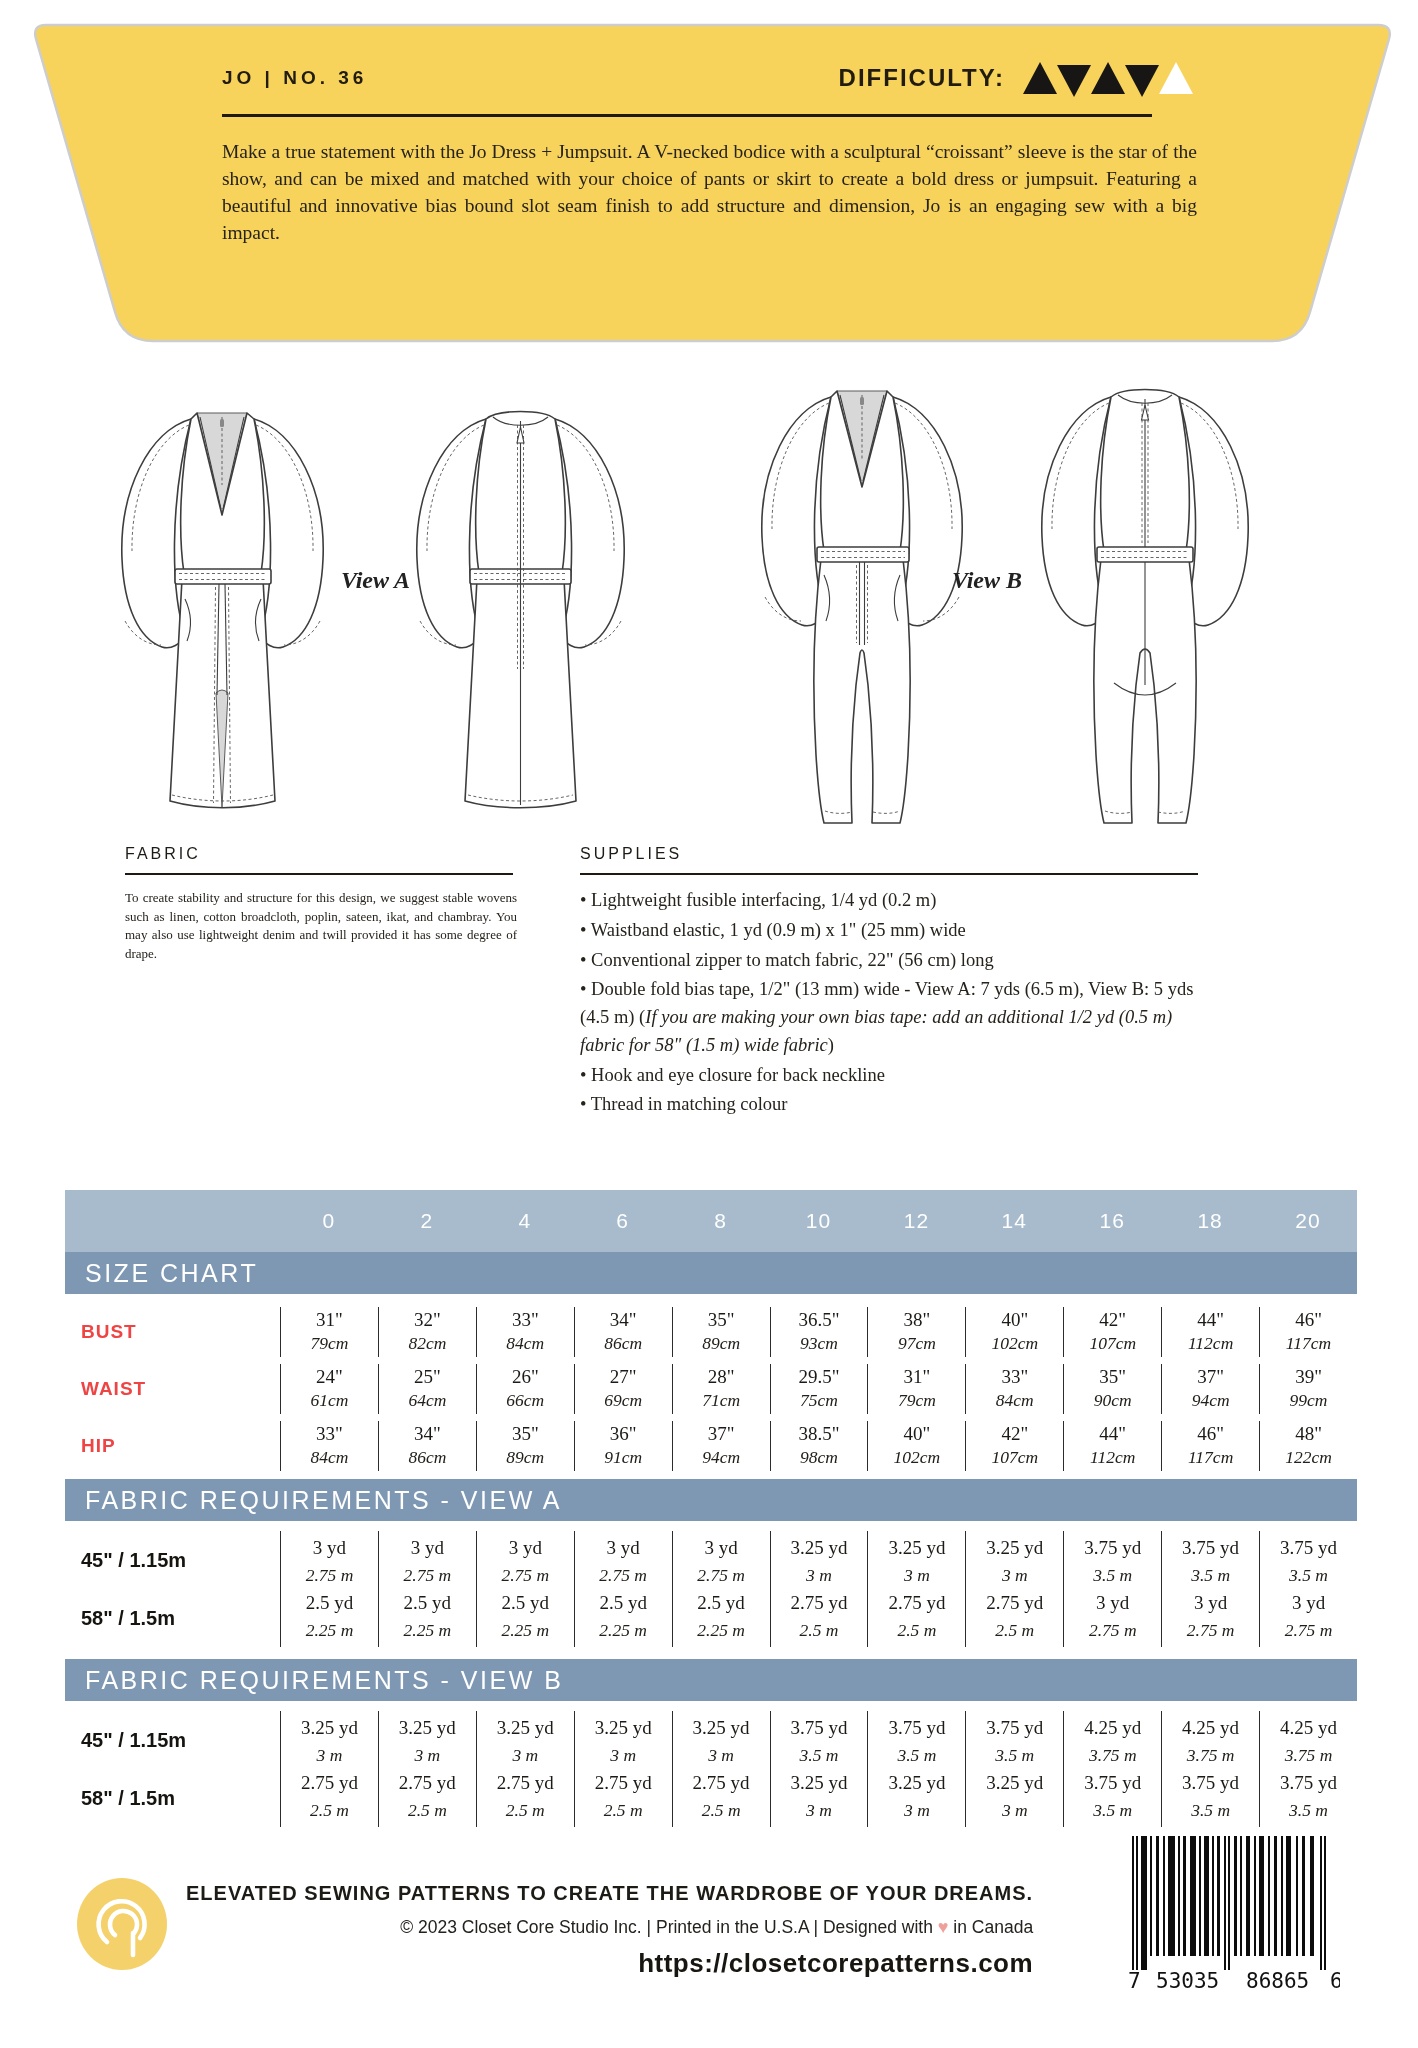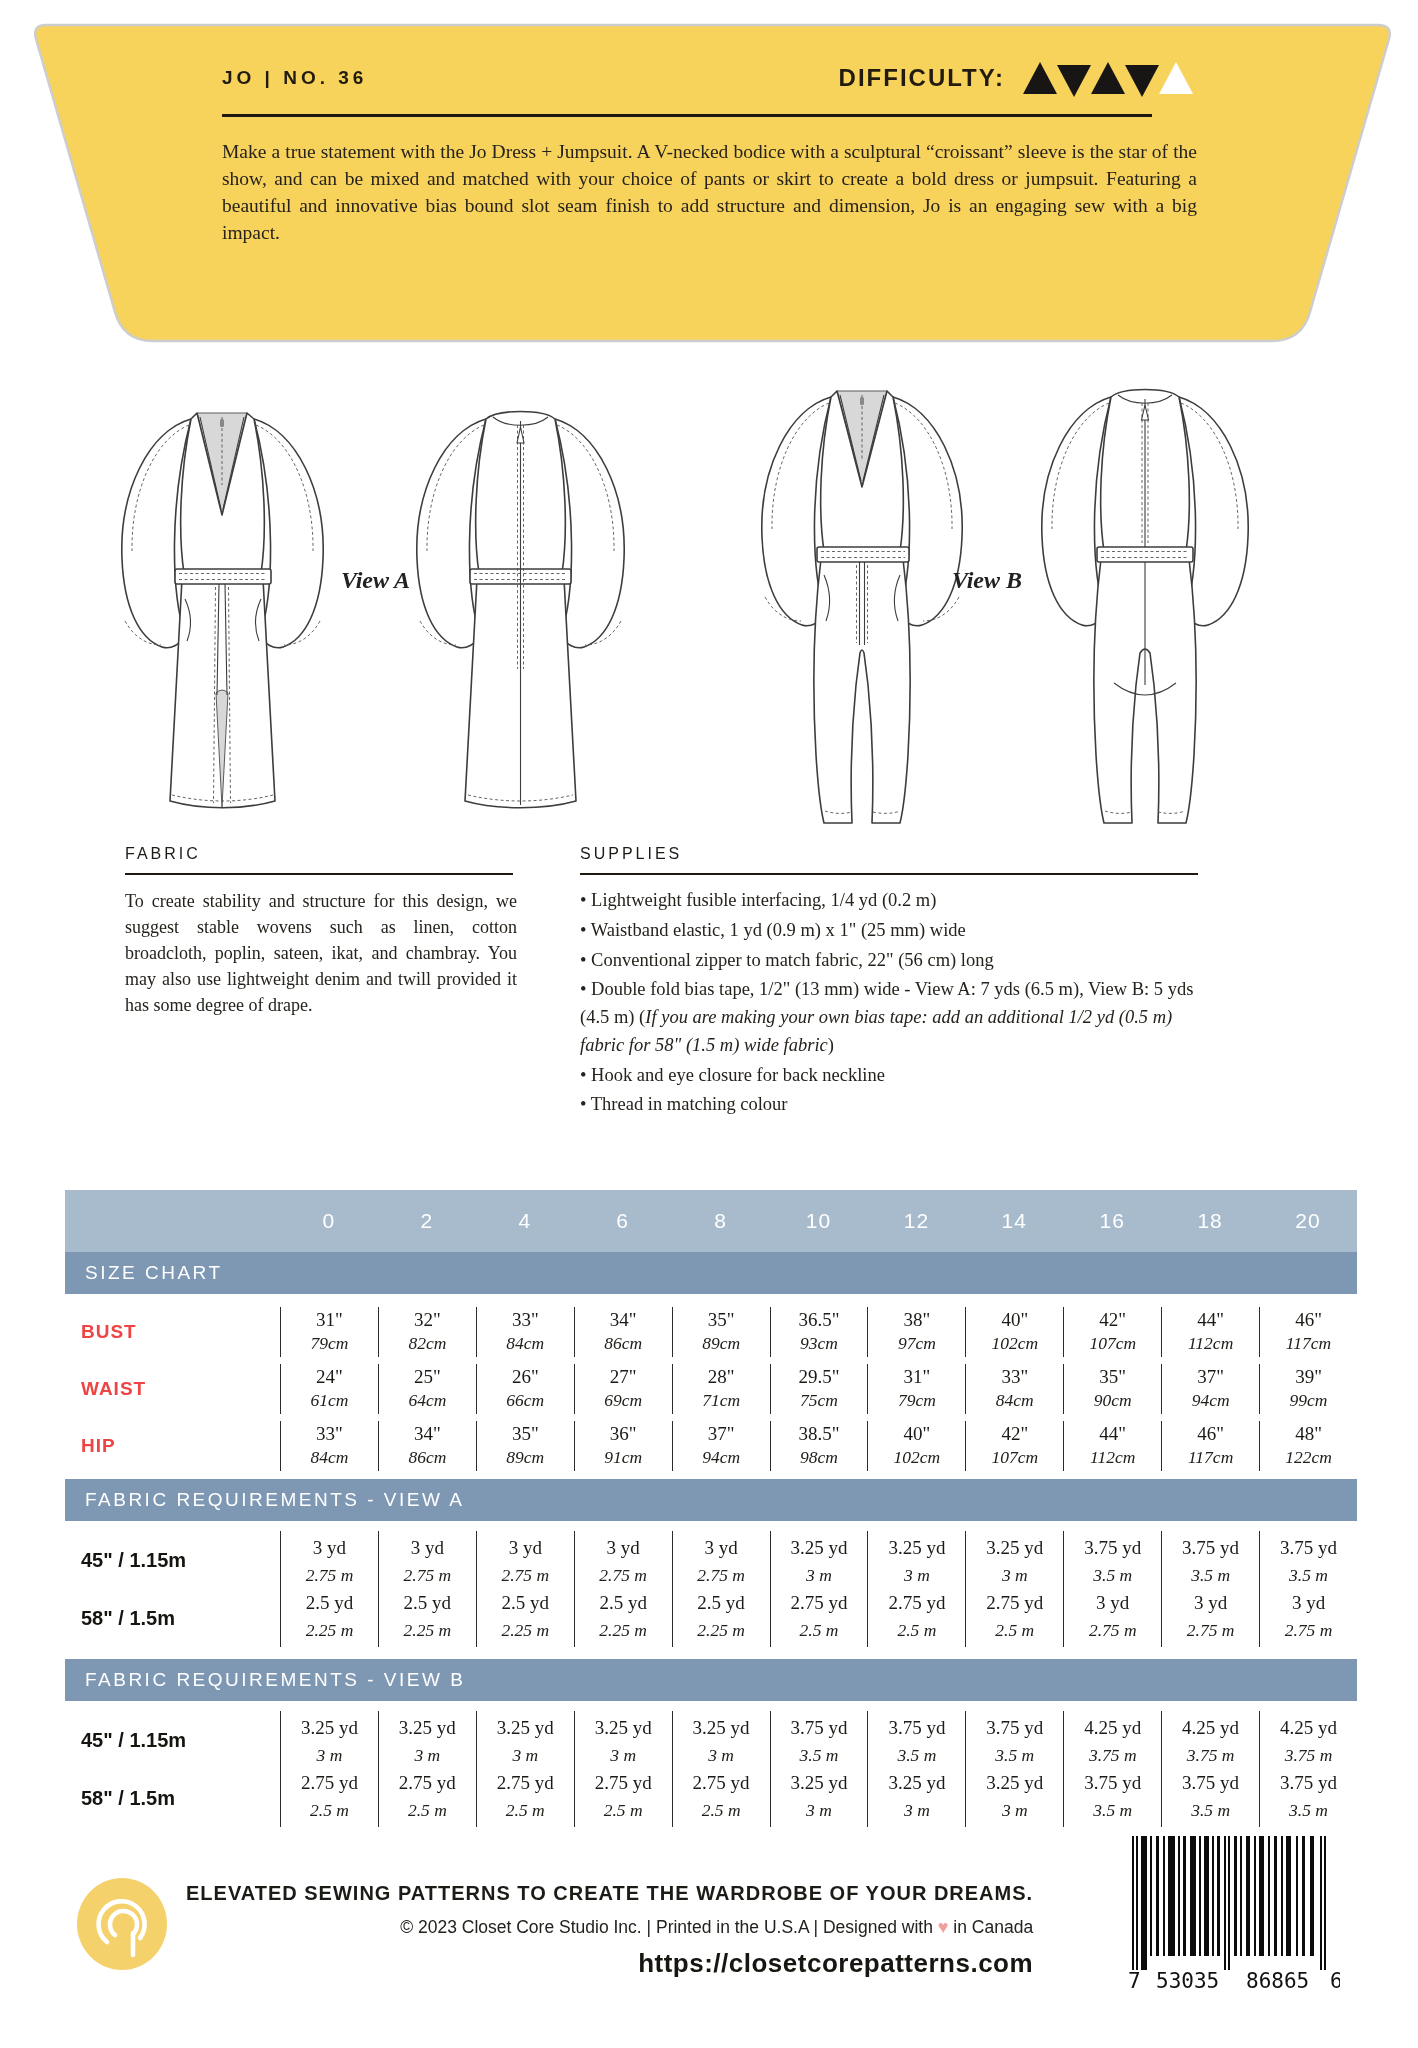--- a/index.html
+++ b/index.html
@@ -25,31 +25,31 @@
   .view-b-label { left:952px; top:212px; }
 
   
   .columns { position:absolute; left:0; top:845px; width:1418px; }
   .col-fabric { position:absolute; left:125px; width:392px; }
   .col-supplies { position:absolute; left:580px; width:622px; }
   .section-heading { font-size:16px; letter-spacing:3px; color:#1d1b16; font-weight:500; }
   .section-rule { height:2px; background:#1e1a12; margin-top:10px; }
   .col-fabric .section-rule { width:388px; }
   .col-supplies .section-rule { width:618px; }
-  .fabric-body { margin-top:14px; font-family:"Liberation Serif", serif; font-size:18px; line-height:1.44; text-align:justify; color:#26221c; }
+  .fabric-body { margin-top:14px; font-family:"Liberation Serif", serif; font-size:13px; line-height:1.44; text-align:justify; color:#26221c; }
   .supplies-list { margin-top:12px; font-family:"Liberation Serif", serif; font-size:18.5px; line-height:1.5; color:#26221c; }
   .supply-item { margin-bottom:2px; }
   .supply-item .it { font-style:italic; }
 
   
   .tables { position:absolute; left:65px; top:1190px; width:1292px; }
   .tbl-head { height:62px; background:#A7BBCC; display:flex; align-items:center; }
   .tbl-head .spacer { width:215px; }
   .tbl-head .th { flex:1; text-align:center; color:#fff; font-size:21px; letter-spacing:1px; }
-  .tbl-band { height:42px; background:#7E98B4; color:#fff; display:flex; align-items:center; padding-left:20px; font-size:19px; letter-spacing:2.5px; }
+  .tbl-band { height:42px; background:#7E98B4; color:#fff; display:flex; align-items:center; padding-left:20px; font-size:25px; letter-spacing:2.5px; }
   .m-rows { padding:6px 0 8px; }
   .m-row { display:flex; margin-top:7px; }
   .m-label { width:215px; display:flex; align-items:center; padding-left:16px; font-weight:bold; font-size:19px; letter-spacing:1px; color:#ef4444; }
   .m-cell { flex:1; border-left:1.4px solid #2c2c2c; text-align:center; padding:1px 0 2px; }
   .m-in { font-family:"Liberation Serif", serif; font-size:19px; line-height:24px; color:#1c1a16; }
   .m-cm { font-family:"Liberation Serif", serif; font-style:italic; font-size:17.5px; line-height:23px; color:#22201b; }
   .req { display:flex; margin:10px 0 12px; }
   .req-labels { width:215px; display:flex; flex-direction:column; justify-content:space-around; padding-left:16px; }
   .req-label { font-weight:bold; font-size:20px; color:#16140f; }
   .req-cell { flex:1; border-left:1.4px solid #2c2c2c; text-align:center; padding:3px 0; }

